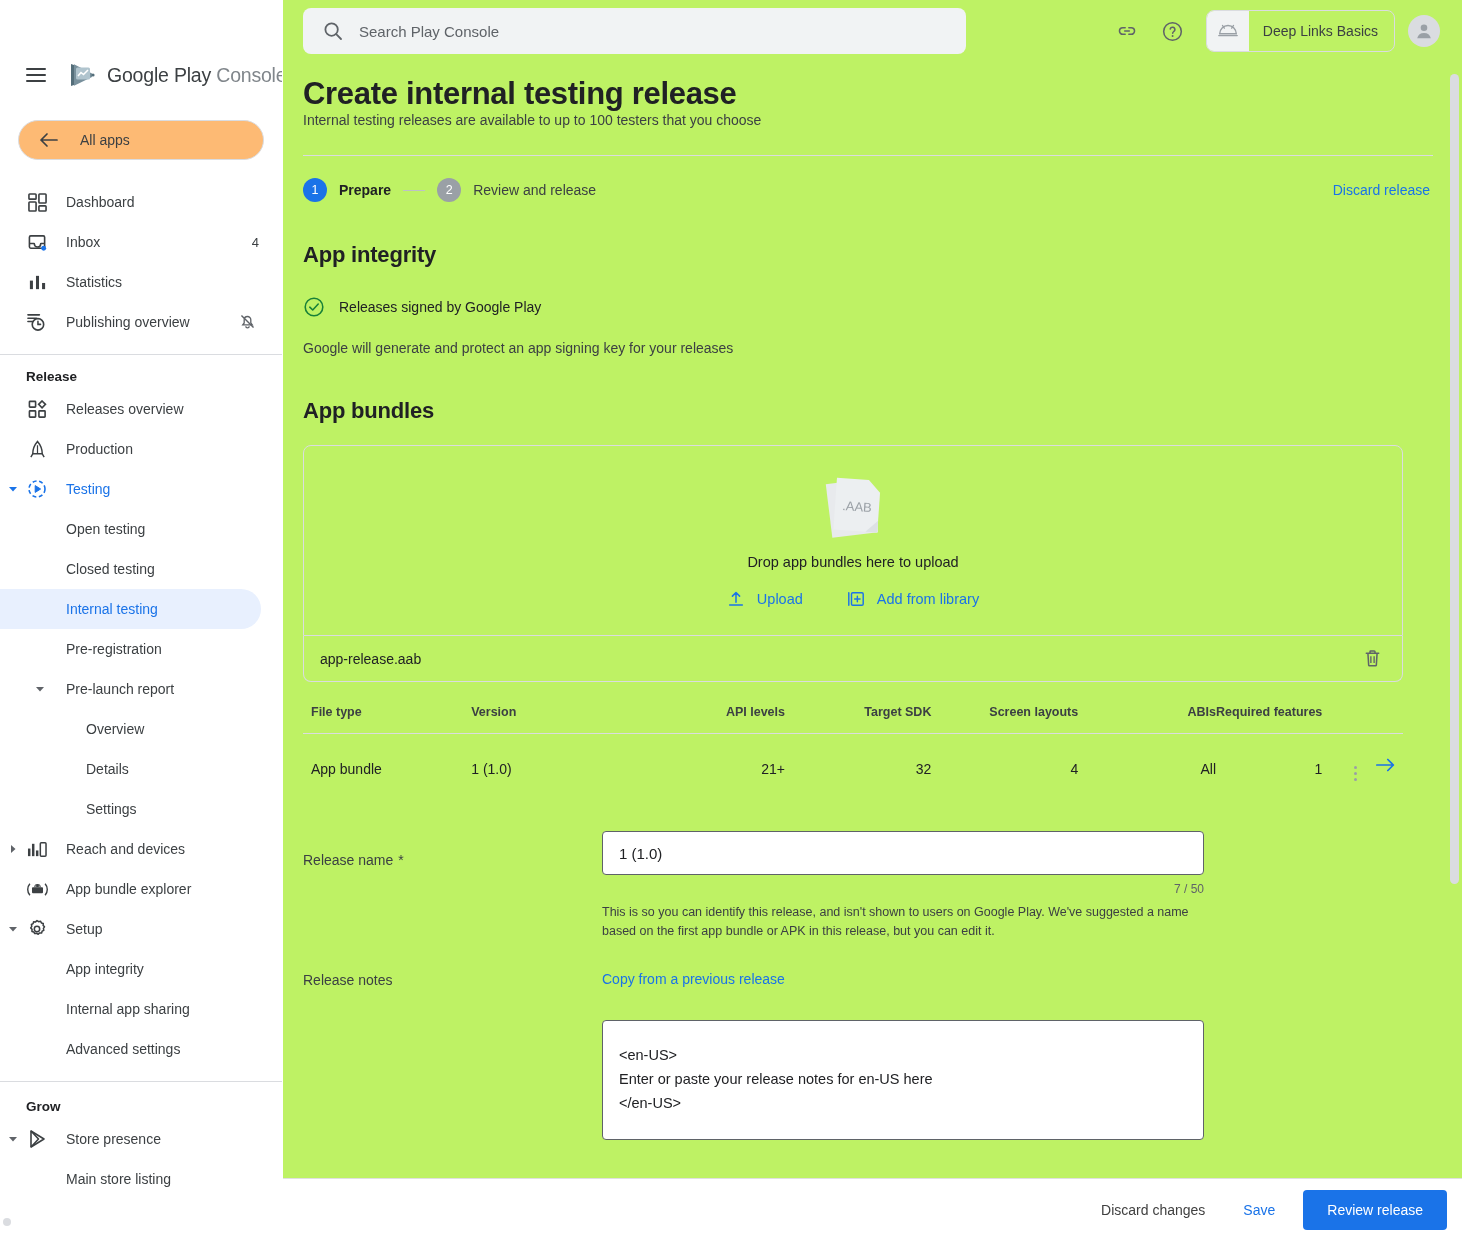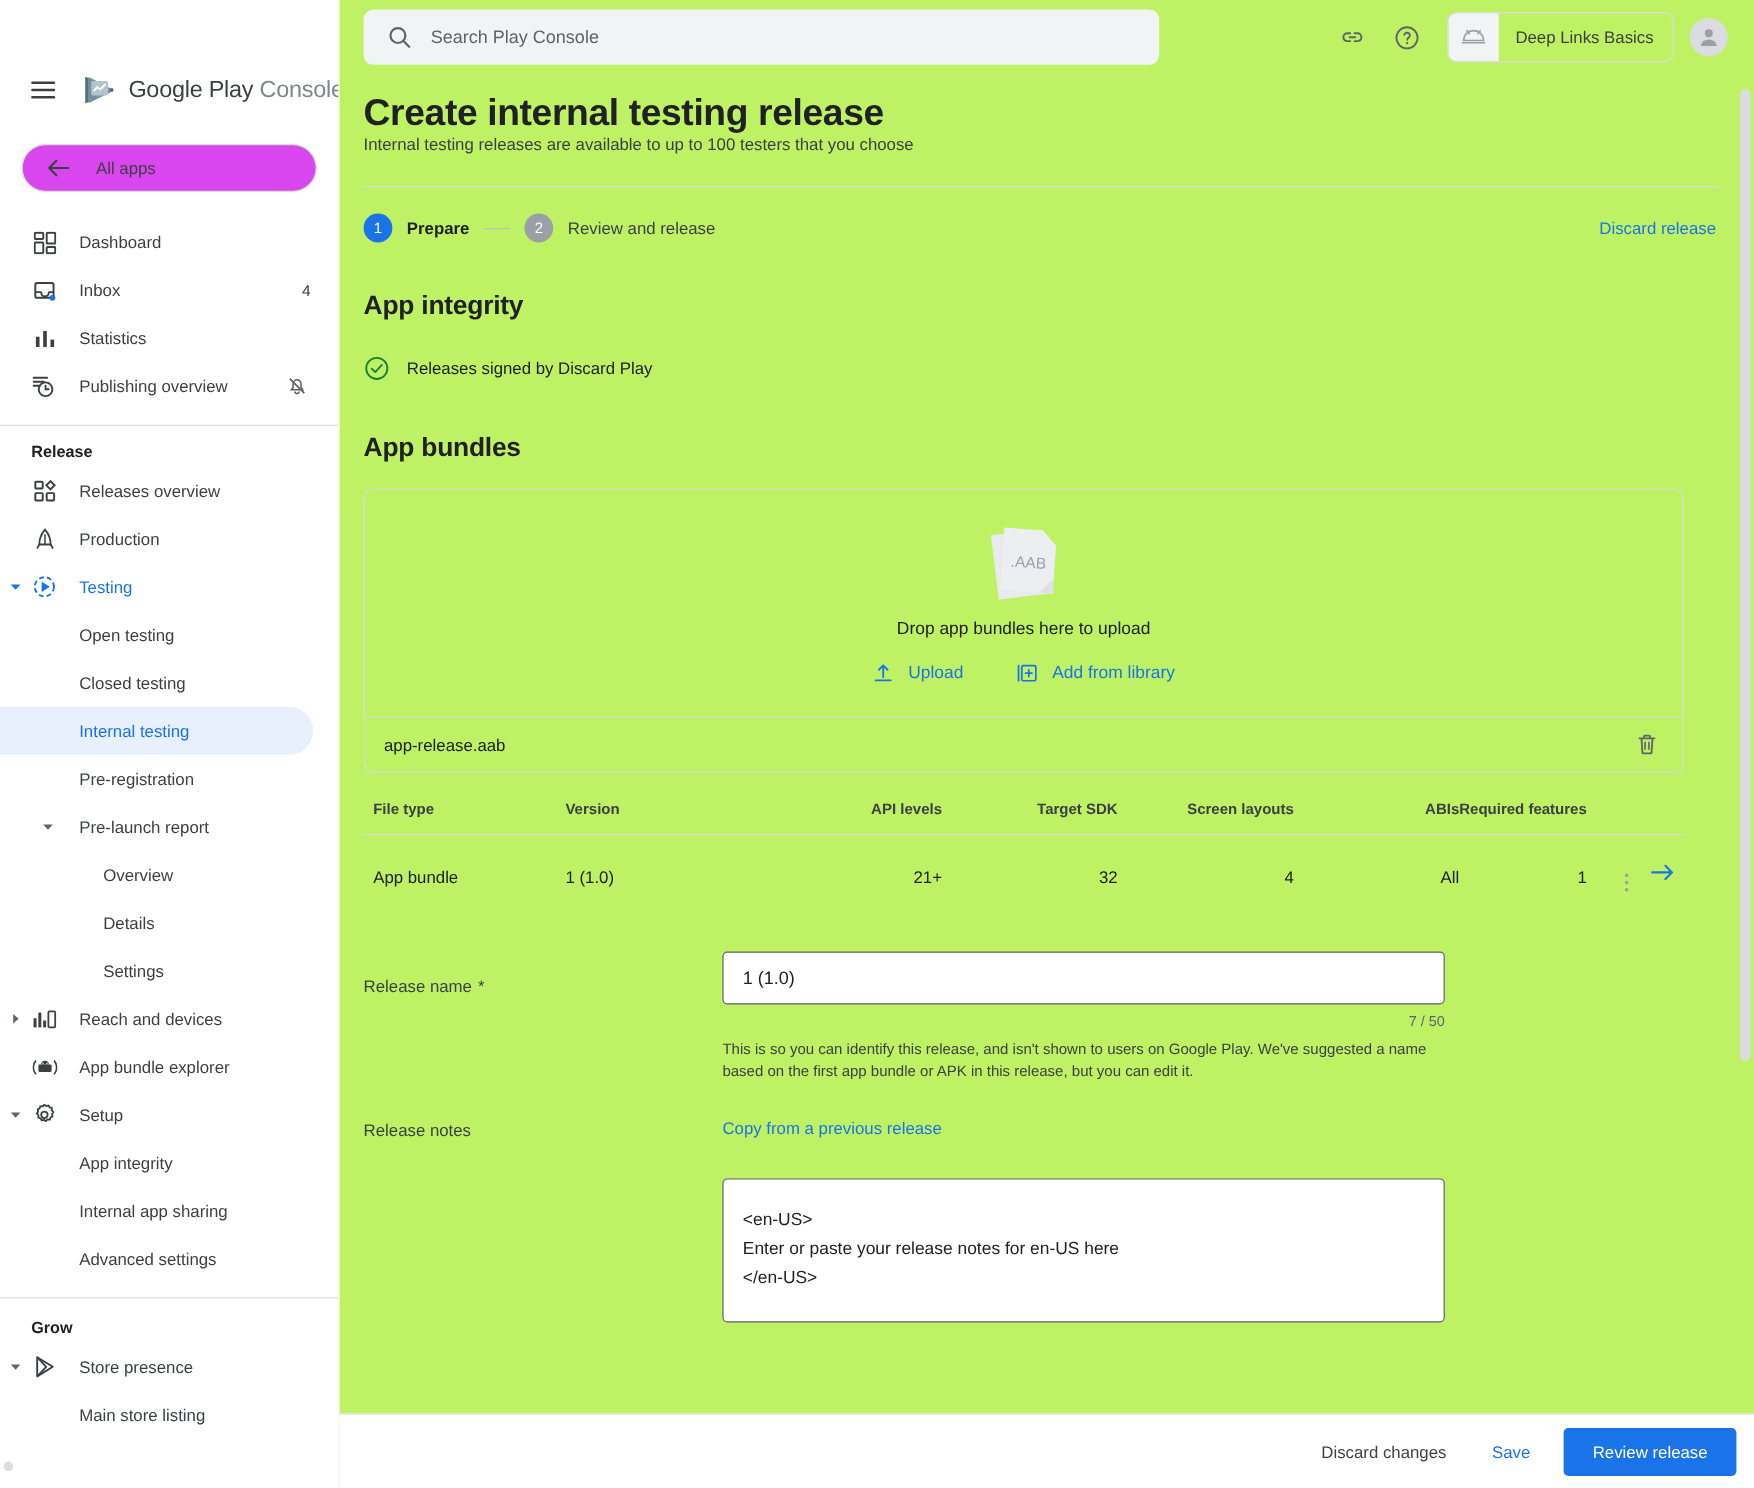--- a/index.html
+++ b/index.html
@@ -45,21 +45,21 @@
 
   .allapps {
     margin: 14px 18px 0 18px;
     height: 40px;
     border: 1px solid #dadce0;
     border-radius: 20px;
     display: flex; align-items: center;
     padding-left: 20px;
     gap: 22px;
     cursor: pointer;
-    background: #d946ef;
+    background: #fdba74;
   }
   .allapps .lbl { font-size: 14px; color: #3c4043; font-weight: 500; }
 
   .nav { margin-top: 22px; }
   .nav-item {
     display: flex; align-items: center;
     height: 40px;
     padding-left: 26px;
     gap: 18px;
     cursor: pointer;
@@ -613,22 +613,23 @@
 
       <h2 class="h2" style="margin:40px 0 0 0;">App integrity</h2>
 
       <div class="integrity-row" style="margin-top:28px;">
         <span>
           <svg width="22" height="22" viewBox="0 0 24 24">
             <circle cx="12" cy="12" r="9.6" fill="none" stroke="#188038" stroke-width="1.7"></circle>
             <path d="M7.4 12.2 L10.6 15.3 L16.6 8.8" fill="none" stroke="#188038" stroke-width="1.7" stroke-linecap="round" stroke-linejoin="round"></path>
           </svg>
         </span>
-        <span class="t">Releases signed by Discard Play</span>
-      </div>
+        <span class="t">Releases signed by Google Play</span>
+      </div>
+      <div class="integrity-note">Google will generate and protect an app signing key for your releases</div>
 
       <h2 class="h2" style="margin:42px 0 0 0;">App bundles</h2>
 
       <div class="dropzone">
         <span class="aab-icon">
           <svg width="80" height="72" viewBox="0 0 80 72">
             <g transform="rotate(-7 40 36)">
               <path d="M16 8 H50 L62 20 V62 H16 Z" fill="#e8eaed"></path>
               <path d="M50 8 L62 20 H50 Z" fill="#dadce0"></path>
             </g>

